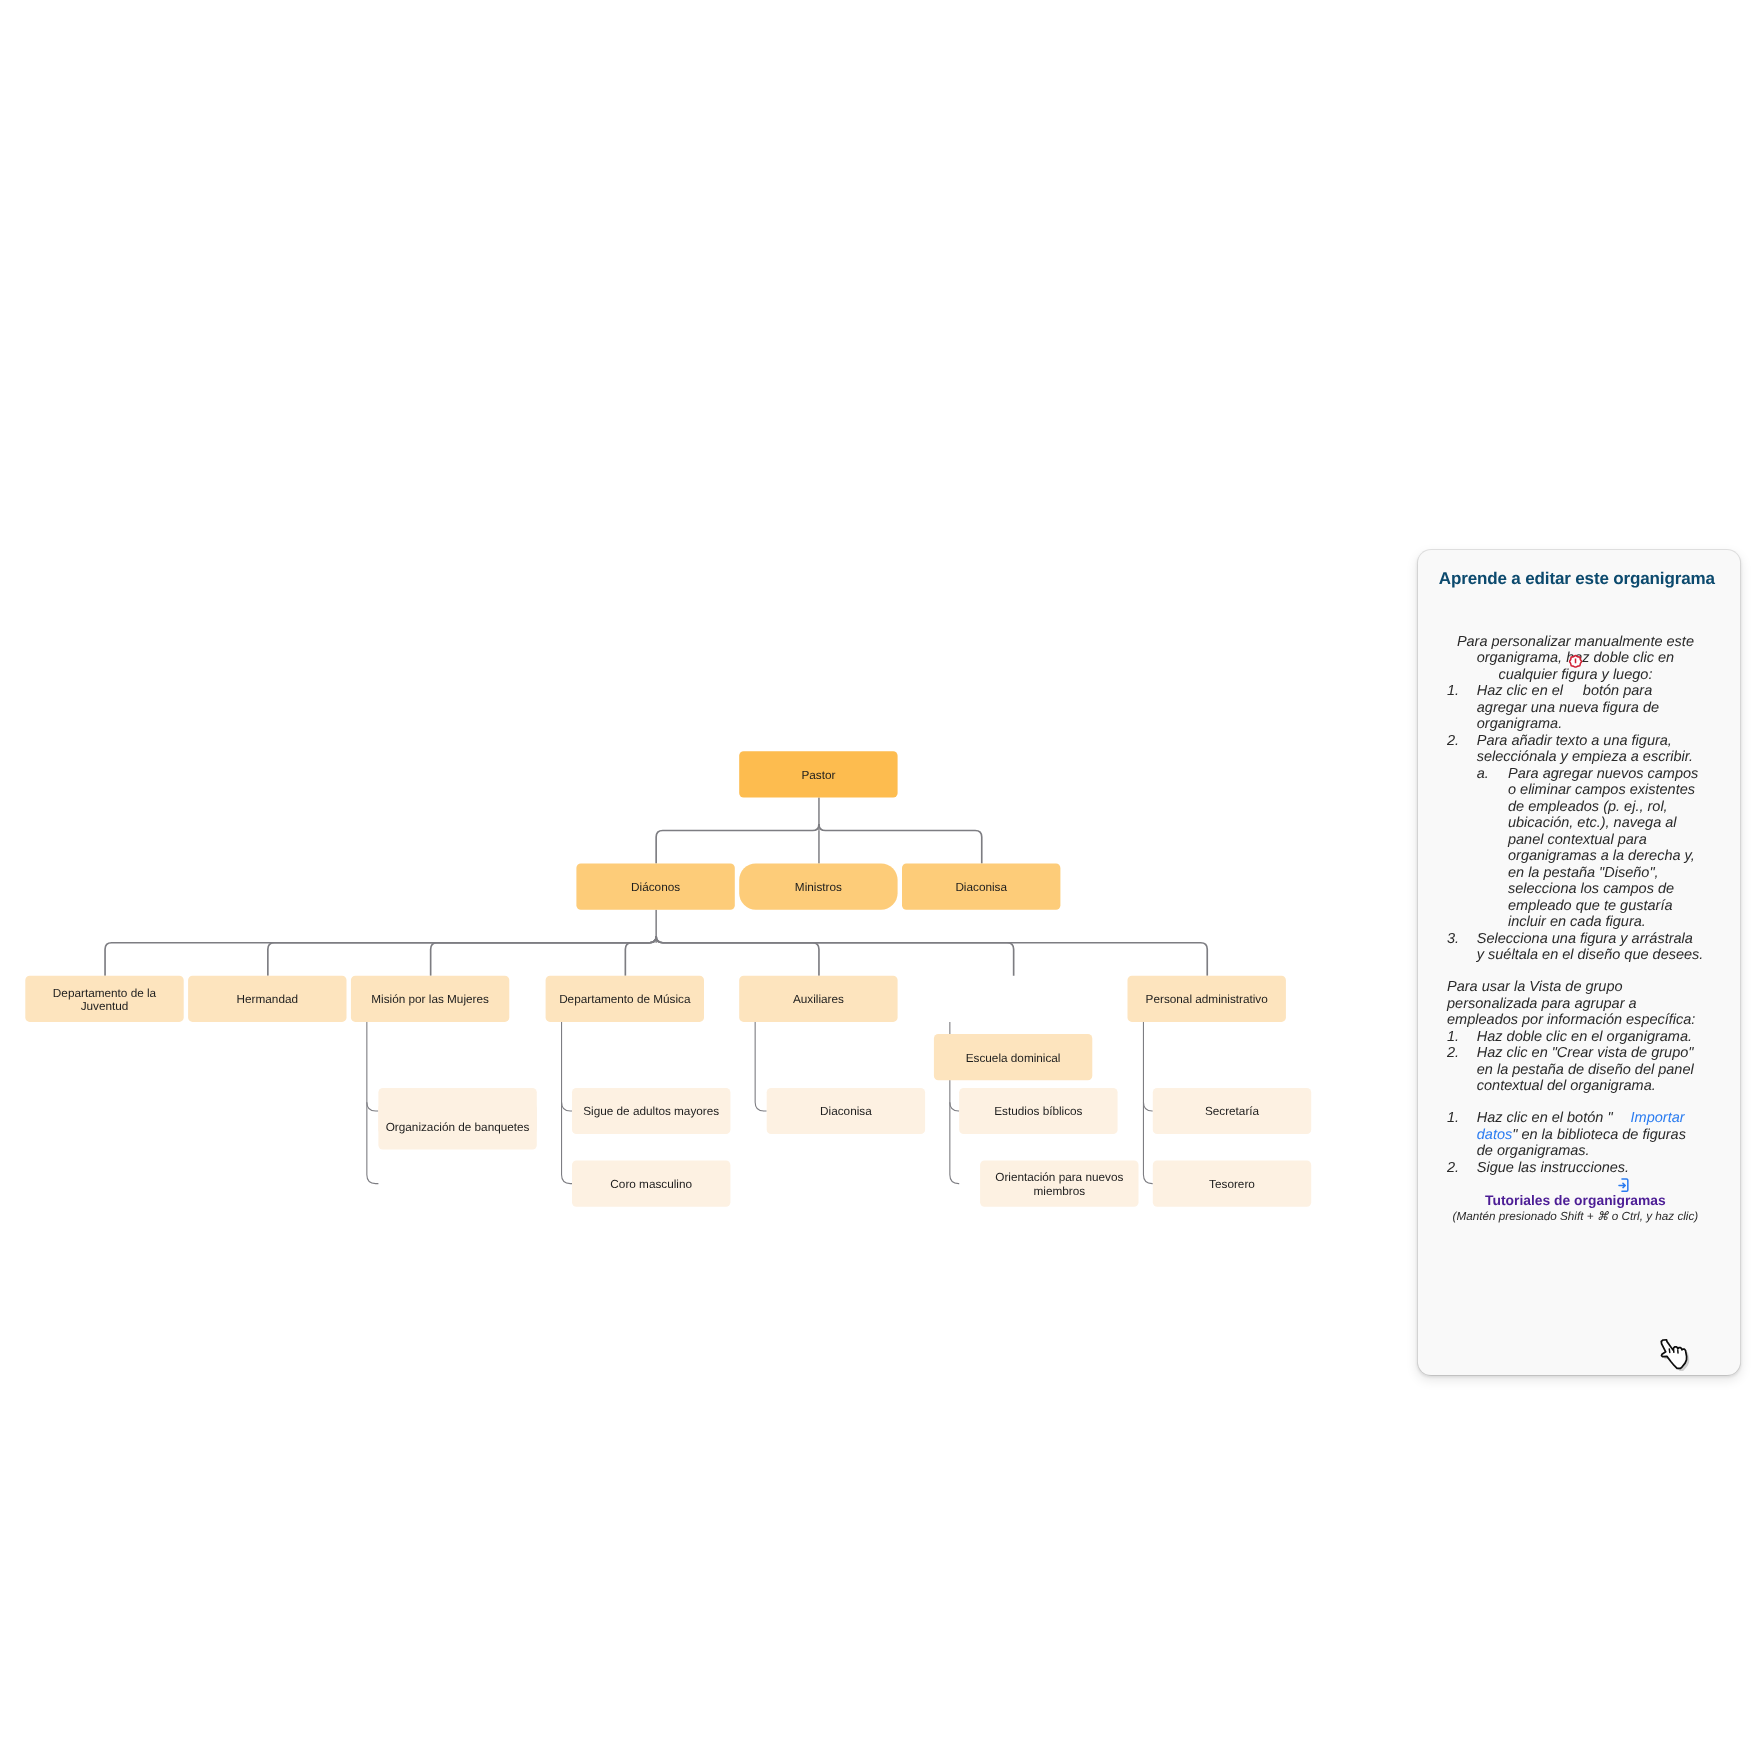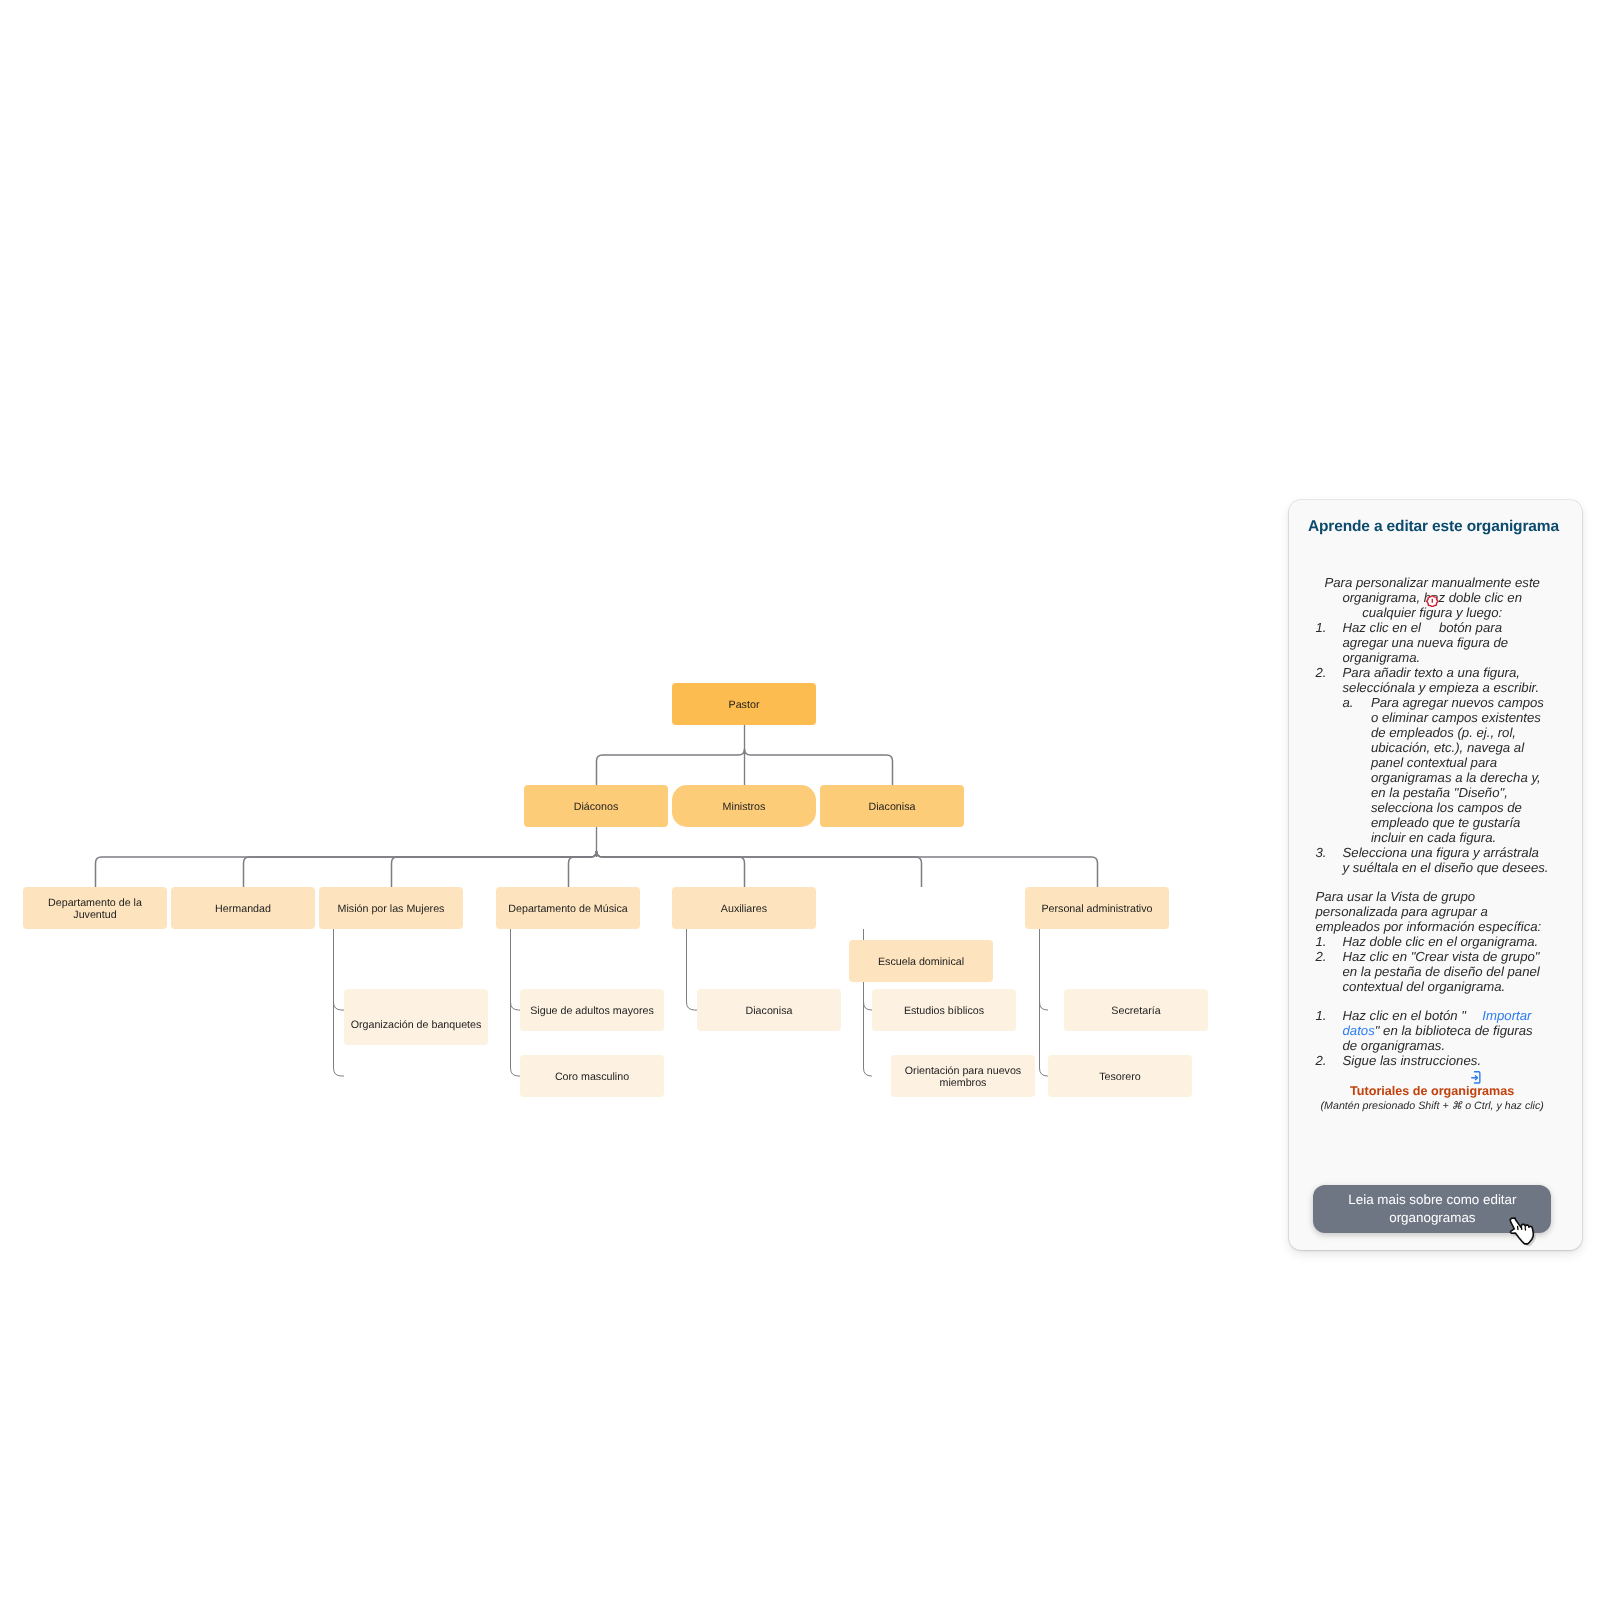--- a/index.html
+++ b/index.html
@@ -34,21 +34,21 @@
   .blk{margin:0 0 0 0;}
   .gap{height:14px;}
   .ctr{text-align:center;}
   .li{display:flex;}
   .li > .num{width:27px;flex:none;text-align:left;}
   .li{margin-top:0;}
   .li > .body{flex:1;}
   .sublist{margin-left:27px;}
   .sublist .li > .num{width:28.4px;}
   .lnk{color:#2b7cf0;}
-  .tut{text-align:center;font-weight:bold;font-style:normal;font-size:12.6px;color:#c2410c;
+  .tut{text-align:center;font-weight:bold;font-style:normal;font-size:12.6px;color:#4c1d95;
        margin:0 -4px;}
   .tutsub{text-align:center;font-style:italic;font-size:10.65px;color:#2a2a2a;
           margin:0 -4px;white-space:nowrap;}
 
   #cta{position:absolute;left:1313.3px;top:1184.6px;width:238.2px;height:48.6px;
        background:#6e7684;border-radius:12px;color:#fff;font-size:13.4px;
        display:flex;align-items:center;justify-content:center;text-align:center;
        line-height:18px;box-shadow:0 2px 6px rgba(0,0,0,.22);box-sizing:border-box;
        padding:0 18px;opacity:.999;}
   #cursor{position:absolute;left:1508.6px;top:1216.8px;width:29.5px;height:30px;}
@@ -134,21 +134,21 @@
       </div>
       <div class="node lv4" style="left: 697px; top: 989px; width: 144px; height: 42px;">
         <span>Diaconisa</span>
       </div>
       <div class="node lv4" style="left: 872px; top: 989px; width: 144px; height: 42px;">
         <span>Estudios bíblicos</span>
       </div>
       <div class="node lv4" style="left: 872px; top: 1055px; width: 144px; height: 42px; margin-left: 19px;">
         <span>Orientación para nuevos miembros</span>
       </div>
-      <div class="node lv4" style="left: 1048px; top: 989px; width: 144px; height: 42px; margin-left: 16px;">
+      <div class="node lv4" style="left: 1048px; top: 989px; width: 144px; height: 42px;">
         <span>Secretaría</span>
       </div>
       <div class="node lv4" style="left: 1048px; top: 1055px; width: 144px; height: 42px;">
         <span>Tesorero</span>
       </div>
     </div>
 
   <div id="panel">
     <div id="panel-title">Aprende a editar este organigrama</div>
     <div id="panel-body">
@@ -189,21 +189,20 @@
         <div class="li">
           <div class="num">2.</div>
           <div class="body">Sigue las instrucciones.</div>
         </div>
         <div class="gap" style="height: 16px;"></div>
         <div class="tut">Tutoriales de organigramas</div>
         <div class="tutsub">(Mantén presionado Shift + ⌘ o Ctrl, y haz clic)</div>
       </div>
   </div>
 
-  <div id="cta">Leia mais sobre como editar organogramas</div>
 
   <svg id="cursor" viewBox="0 0 27 28">
       <path d="M2.4 1.1 L5.4 1.0 L5.7 2.3 L10.9 9.7 L11.3 8.0 L12.3 6.9 L13.8 6.9 L14.7 7.8 L14.9 8.7 L15.7 7.6 L17.2 7.5 L18.1 8.4 L18.4 9.5 L19.2 8.8 L20.6 8.9 L21.5 10.1 L21.9 12.4 L22.4 15.1 L22.3 17.9 L21.1 20.7 L18.8 23.6 L17.2 25.1 L14.3 25.1 L11.8 22.7 L9.0 19.3 L5.7 15.0 L2.0 15.2 L1.1 14.3 L1.5 13.2 L4.7 11.1 L3.8 9.4 L1.2 4.4 L0.9 2.3 Z" transform="translate(2.2,2.2)" fill="#5d5d5d" opacity="0.26"></path>
       <path d="M2.4 1.1 L5.4 1.0 L5.7 2.3 L10.9 9.7 L11.3 8.0 L12.3 6.9 L13.8 6.9 L14.7 7.8 L14.9 8.7 L15.7 7.6 L17.2 7.5 L18.1 8.4 L18.4 9.5 L19.2 8.8 L20.6 8.9 L21.5 10.1 L21.9 12.4 L22.4 15.1 L22.3 17.9 L21.1 20.7 L18.8 23.6 L17.2 25.1 L14.3 25.1 L11.8 22.7 L9.0 19.3 L5.7 15.0 L2.0 15.2 L1.1 14.3 L1.5 13.2 L4.7 11.1 L3.8 9.4 L1.2 4.4 L0.9 2.3 Z" fill="#ffffff" stroke="#0d0d0d" stroke-width="1.45" stroke-linejoin="round"></path>
       <path d="M8.1 11.7 L7.7 8.7 M11.6 11.6 L11.3 9.0 M15.1 12.1 L14.9 9.9" fill="none" stroke="#0d0d0d" stroke-width="1.25" stroke-linecap="round"></path>
     </svg>
 <span class="ibadge">
       <svg viewBox="0 0 12 12">
         <path d="M6.00 0.70 Q7.59 2.17 9.75 2.25 Q9.83 4.41 11.30 6.00 Q9.83 7.59 9.75 9.75 Q7.59 9.83 6.00 11.30 Q4.41 9.83 2.25 9.75 Q2.17 7.59 0.70 6.00 Q2.17 4.41 2.25 2.25 Q4.41 2.17 6.00 0.70 Z" fill="#ffffff" stroke="#d01f33" stroke-width="1.35" stroke-linejoin="round"></path>
         <path d="M6 3.55 V7.5" stroke="#d01f33" stroke-width="1.3" stroke-linecap="butt"></path>

